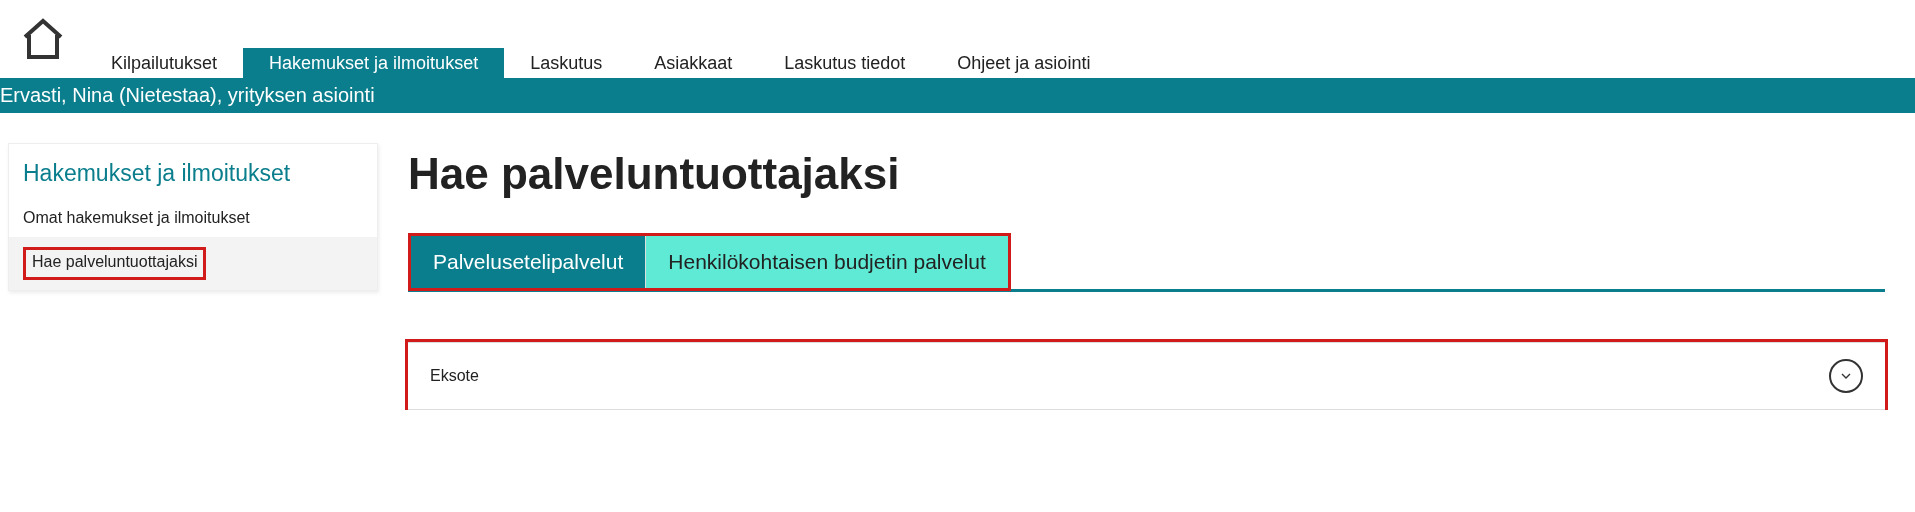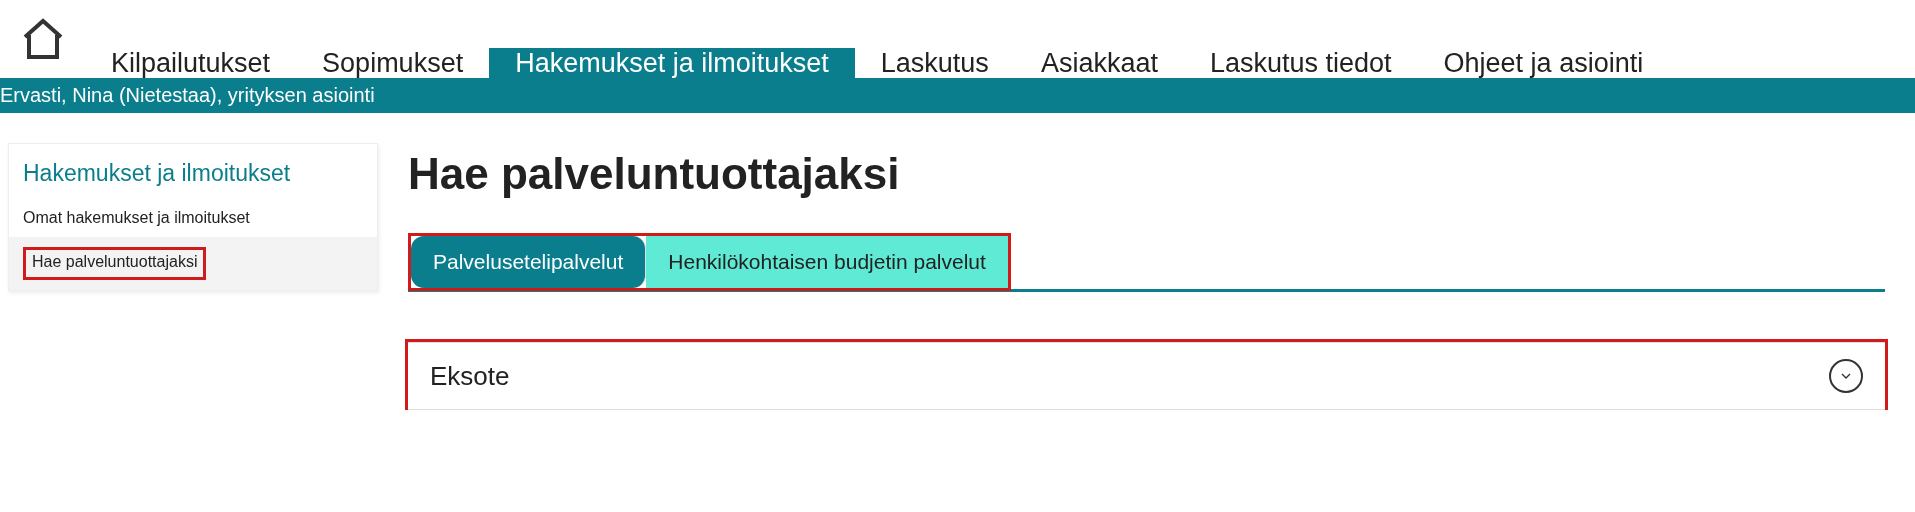--- a/index.html
+++ b/index.html
@@ -17,21 +17,21 @@
       justify-content: center;
       width: 85px;
       cursor: pointer;
     }
     .home-icon svg { width: 48px; height: 48px; stroke: #333; fill: none; stroke-width: 2; }
 
     .topnav-item {
       display: flex;
       align-items: center;
       padding: 0 26px;
-      font-size: 27px;
+      font-size: 18px;
       color: #222;
       cursor: pointer;
       user-select: none;
       margin-top: 48px;
     }
     .topnav-item.active {
       background: #0a7e8c;
       color: #fff;
     }
 
@@ -98,39 +98,38 @@
       font-size: 21px;
       padding: 14px 22px;
       border-right: 1px solid #ddd;
       cursor: pointer;
       background: #5eead4;
     }
     .tab:last-child { border-right: none; }
     .tab.active {
       background: #0a7e8c;
       color: #fff;
-      border-radius: 13px;
     }
     .tab-underline {
       border-bottom: 3px solid #0a7e8c;
       margin-top: -2px;
     }
 
     .accordion-wrap {
       margin-top: 50px;
     }
     .accordion {
       border-top: 1px solid #ddd;
       border-bottom: 1px solid #ddd;
       outline: 3px solid #d11b1b;
       display: flex;
       align-items: center;
       justify-content: space-between;
       padding: 16px 22px;
-      font-size: 26px;
+      font-size: 16px;
       cursor: pointer;
       background: #fff;
     }
     .chevron-circle {
       width: 34px;
       height: 34px;
       border: 2px solid #333;
       border-radius: 50%;
       display: flex;
       align-items: center;
@@ -142,21 +141,20 @@
 </head>
 <body>
 
 <div class="topnav">
   <div class="home-icon">
     <svg viewBox="0 0 24 24">
         <path d="M3 11 L12 3 L21 11 M5 10 V21 H19 V10"></path>
       </svg>
   </div>
   <div class="topnav-item">Kilpailutukset</div>
-  <div class="topnav-item">Sopimukset</div>
   <div class="topnav-item active">Hakemukset ja ilmoitukset</div>
   <div class="topnav-item">Laskutus</div>
   <div class="topnav-item">Asiakkaat</div>
   <div class="topnav-item">Laskutus tiedot</div>
   <div class="topnav-item">Ohjeet ja asiointi</div>
 </div>
 
 <div class="userbar">Ervasti, Nina (Nietestaa), yrityksen asiointi</div>
 
 <div class="content">

